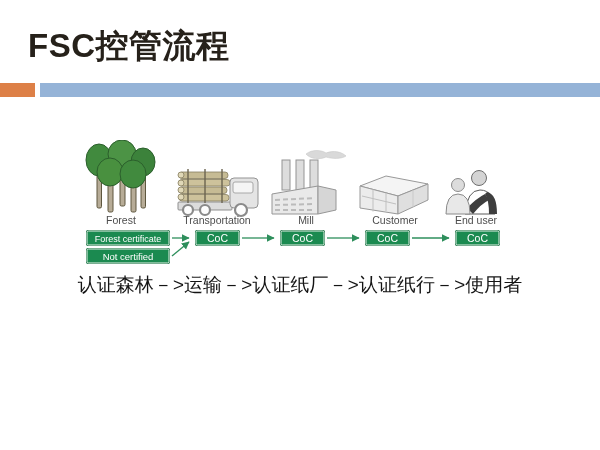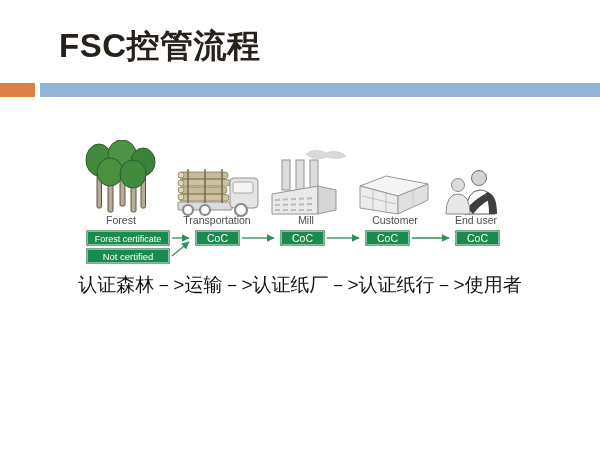--- a/index.html
+++ b/index.html
@@ -1,21 +1,21 @@
 <!DOCTYPE html>
 <html><head>
 <meta charset="utf-8">
 <style>
   html,body{margin:0;padding:0;background:#fff;}
   .slide{
     position:relative;width:600px;height:450px;background:#ffffff;overflow:hidden;
     font-family:"Liberation Sans", sans-serif;
   }
   .slide-title{
-    position:absolute;left:59px;top:24px;margin:0;
+    position:absolute;left:28px;top:24px;margin:0;
     font-size:33px;font-weight:700;color:#26211a;letter-spacing:0.5px;
     font-family:"Liberation Sans", sans-serif;
   }
   .divider-orange{
     position:absolute;left:0;top:83px;width:35px;height:14px;background:#dd8047;
   }
   .divider-blue{
     position:absolute;left:40px;top:83px;width:560px;height:14px;background:#95b3d7;
   }
   .flow-svg{
@@ -23,21 +23,21 @@
   }
   .stage-label{
     font-size:10.5px;fill:#4d4d4d;text-anchor:middle;
     font-family:"Liberation Sans", sans-serif;
   }
   .box-text{
     fill:#ffffff;text-anchor:middle;font-family:"Liberation Sans", sans-serif;
   }
   .summary-text{
     position:absolute;left:0;top:272px;width:600px;text-align:center;
-    font-size:19px;color:#141414;font-family:Liberation Sans, sans-serif;
+    font-size:19px;color:#141414;font-family:Liberation Mono, monospace;
   }
 </style>
 </head>
 <body>
 
 <div class="slide">
 
   <h1 class="slide-title">FSC控管流程</h1>
 
   <div class="divider-orange"></div>

